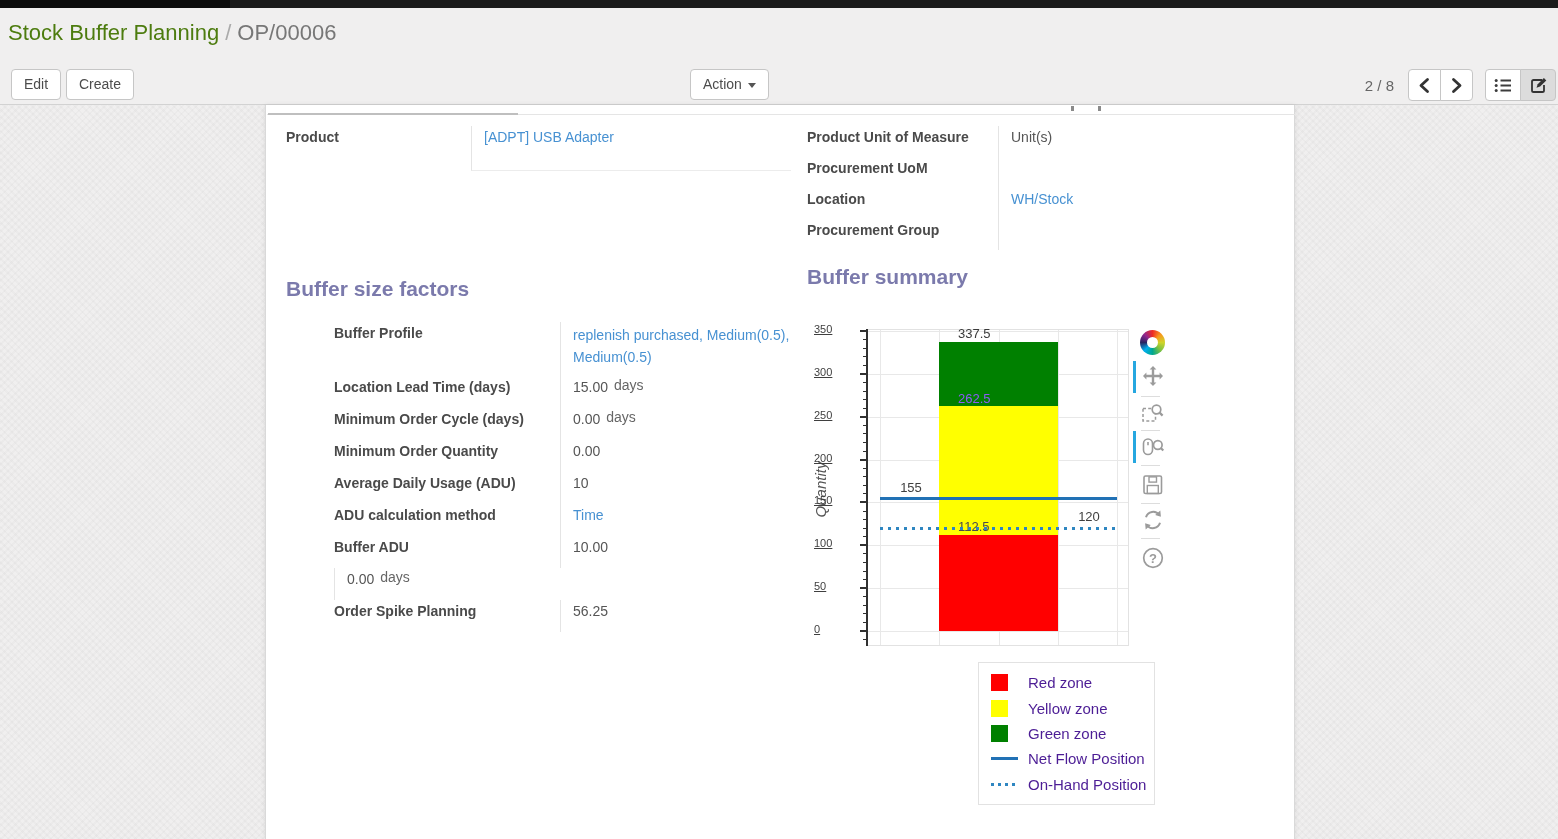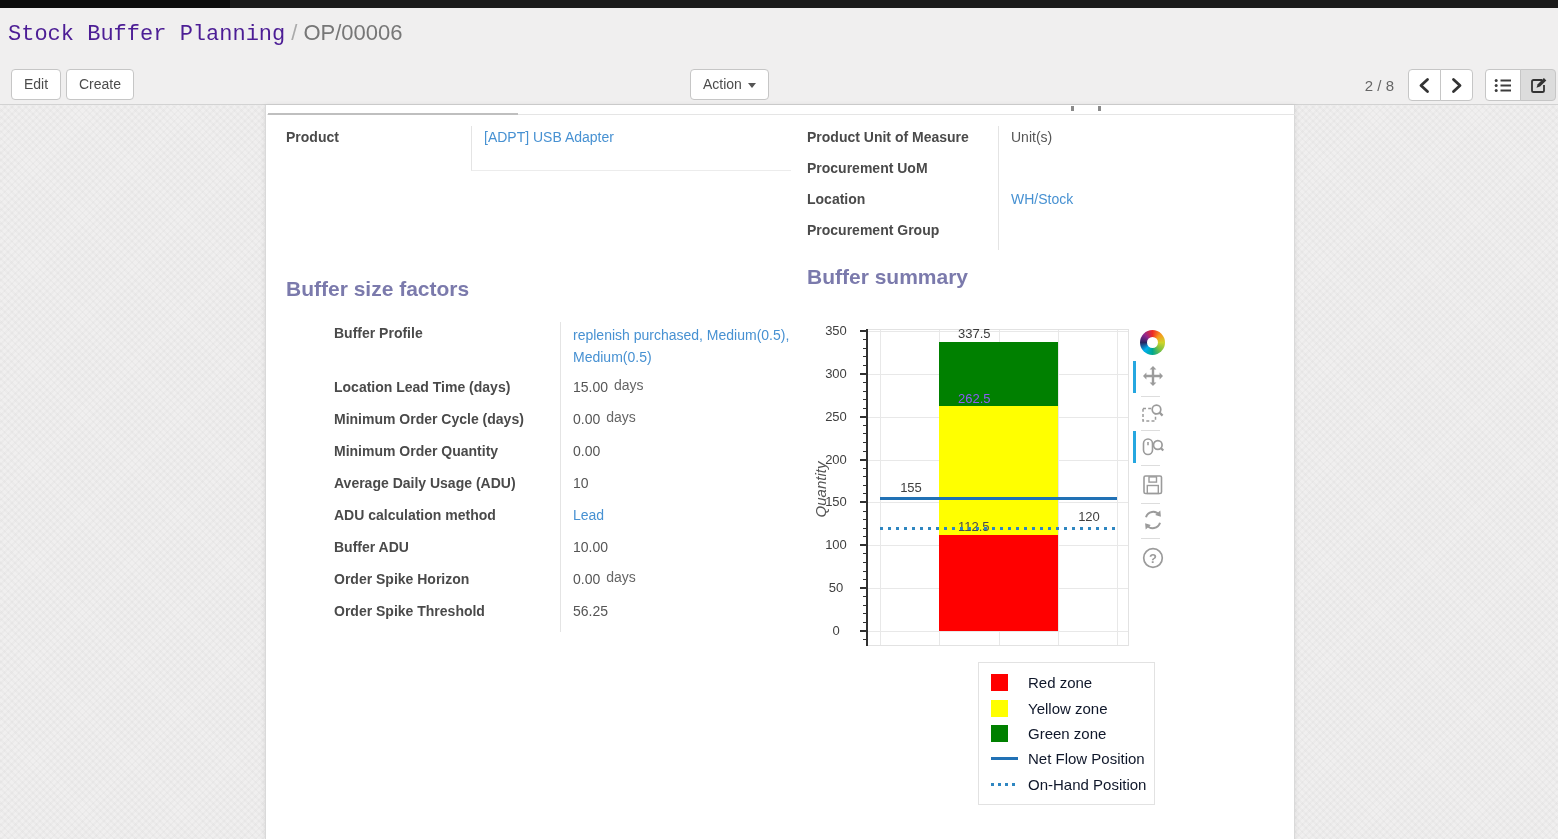--- a/index.html
+++ b/index.html
@@ -6,21 +6,21 @@
   html,body { width:1558px; height:839px; overflow:hidden; }
   body { font-family:"Liberation Sans", sans-serif; background:#f0efef; position:relative; color:#444; }
 
   
   #topbar { position:absolute; left:0; top:0; width:1558px; height:8px; background:#1b1b1b; }
   #topbar .seg { position:absolute; left:0; top:0; width:230px; height:8px; background:#0c0c0c; }
 
   
   #crumbrow { position:absolute; left:0; top:8px; width:1558px; height:58px; background:#f0efef; }
   #crumbrow .inner { position:absolute; left:8px; top:12px; font-size:22px; }
-  .crumb-link { color:#4c1d95; cursor:pointer;font-family:Liberation Mono, monospace; }
+  .crumb-link { color:#4d7c0f; cursor:pointer; }
   .crumb-sep { color:#aaa; padding:0 6px; }
   .crumb-cur { color:#777; }
 
   
   #cpanel { position:absolute; left:0; top:66px; width:1558px; height:39px; background:#f0efef; border-bottom:1px solid #d2d2d2; }
   .btn { display:inline-block; background:#fff; border:1px solid #c6c6c6; border-radius:4px; color:#4c4c4c;
          font-size:14px; padding:6px 12px; height:31px; line-height:17px; cursor:pointer; vertical-align:top; }
   #btn-edit { position:absolute; left:11px; top:3px; }
   #btn-create { position:absolute; left:66px; top:3px; }
   #btn-action { position:absolute; left:690px; top:3px; }
@@ -74,21 +74,21 @@
   #title-factors { left:20px; top:172px; }
   #title-summary { left:541px; top:160px; }
 
   
   #chart { position:absolute; left:540px; top:220px; width:370px; height:335px; }
   #chart .abs { position:absolute; }
   .ch-frame { border:1px solid #e2e2e2; background:#fff; }
   .grid-h, .grid-v { background:#e8e8e8; }
   .axis-line { background:#303030; }
   .tick { background:#303030; }
-  .ticklabel { font-size:13px; color:#3f3f3f; text-align:center; }
+  .ticklabel { font-size:11px; color:#3f3f3f; text-align:left;text-decoration:underline; }
   .zone-label { font-size:13px; text-align:left; }
   .line-label { font-size:13px; color:#3f3f3f; text-align:center; }
   #ylabel { position:absolute; left:-46px; top:156px; width:120px; height:17px; text-align:center;
             transform:rotate(-90deg); font-style:italic; font-size:15px; color:#555; }
 
   
   #bktoolbar { position:absolute; left:867px; top:221px; width:36px; height:345px; }
   .bk-logo { position:absolute; left:7px; top:4px; width:25px; height:25px; border-radius:50%;
      background:conic-gradient(#ee2b24,#f8981d,#cfd42b,#7ac143,#00a78e,#00aeef,#282562,#92278f,#ee2b24); }
   .bk-logo::after { content:''; position:absolute; inset:7px; background:#fff; border-radius:50%; }
@@ -96,21 +96,21 @@
   .bk-divider { position:absolute; left:8px; width:19px; height:1px; background:#ddd; }
   .bk-active-bar { position:absolute; left:0; width:3px; height:32px; background:#26a7e0; }
 
   
   #legend { position:absolute; left:712px; top:557px; width:177px; height:143px; background:#fff;
             border:1px solid #e2e2e2; display:flex; flex-direction:column; justify-content:space-around; padding:7px 0 7px 12px; }
   .lg-row { display:flex; align-items:center; height:24px; }
   .lg-swatch-box { width:28px; display:flex; align-items:center; }
   .lg-sq { width:17px; height:17px; display:inline-block; }
   .lg-line { width:27px; height:3px; display:inline-block; }
-  .lg-label { font-size:15px; color:#0f172a; margin-left:9px; white-space:nowrap; }
+  .lg-label { font-size:15px; color:#4c1d95; margin-left:9px; white-space:nowrap; }
 </style>
 </head>
 <body>
 
 <div id="topbar">
     <div class="seg"></div>
   </div>
 
 <div id="crumbrow">
   <div class="inner">
@@ -213,32 +213,31 @@
         <div class="frow">
           <div class="flabel">Minimum Order Quantity</div>
           <div class="fval"><span class="num" style="display: inline;">0.00</span></div>
         </div>
         <div class="frow">
           <div class="flabel">Average Daily Usage (ADU)</div>
           <div class="fval"><span class="num" style="display: inline;">10</span></div>
         </div>
         <div class="frow">
           <div class="flabel">ADU calculation method</div>
-          <div class="fval"><span class="lnk" style="display: inline;">Lead</span></div>
+          <div class="fval"><span class="lnk" style="display: inline;">Time</span></div>
         </div>
         <div class="frow">
           <div class="flabel">Buffer ADU</div>
           <div class="fval"><span class="num" style="display: inline;">10.00</span></div>
         </div>
         <div class="frow">
-          <div class="flabel">Order Spike Horizon</div>
           <div class="fval"><span class="num" style="display: inline;">0.00</span><span class="sfx">days</span></div>
         </div>
         <div class="frow">
-          <div class="flabel">Order Spike Threshold</div>
+          <div class="flabel">Order Spike Planning</div>
           <div class="fval"><span class="num" style="display: inline;">56.25</span></div>
         </div>
       </div>
 
     <div id="chart">
       <div id="ylabel">Quantity</div>
     <div class="abs ch-frame" style="left: 61px; top: 4px; width: 262px; height: 317px;"></div>
         <div class="abs grid-h" style="left: 62px; top: 306px; width: 260px; height: 1px;"></div>
         <div class="abs grid-h" style="left: 62px; top: 263.15px; width: 260px; height: 1px;"></div>
         <div class="abs grid-h" style="left: 62px; top: 220.3px; width: 260px; height: 1px;"></div>

